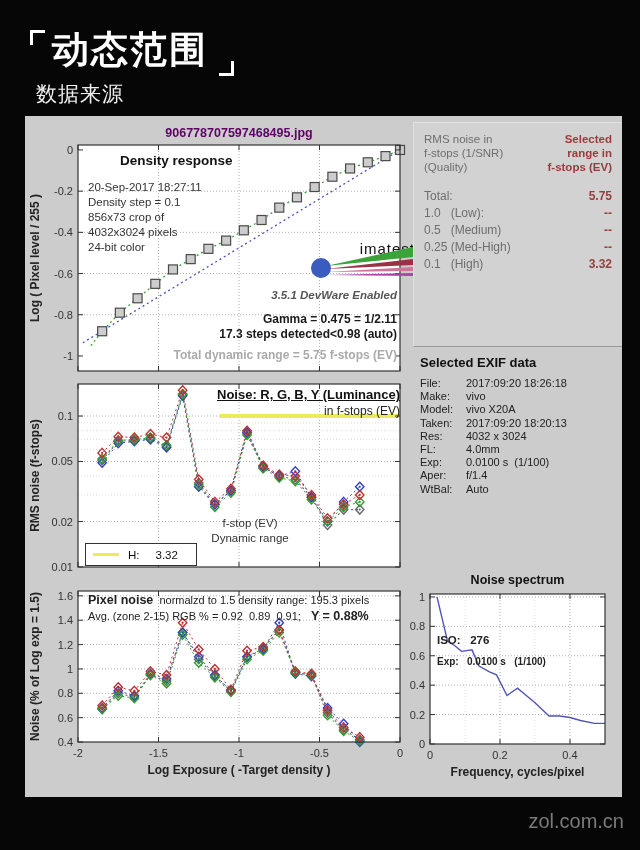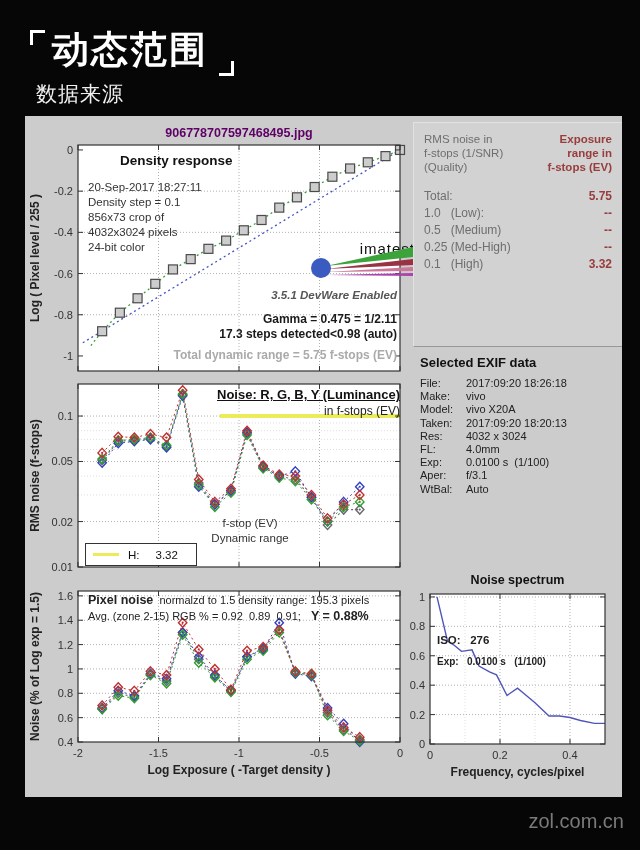--- a/index.html
+++ b/index.html
@@ -604,21 +604,21 @@
     </div>
 
     <div class="abs pix-h1"><b>Pixel noise</b><span>  normalzd to 1.5 density range: 195.3 pixels</span></div>
     <div class="abs pix-h2"><span>Avg. (zone 2-15) RGB % = 0.92  0.89  0.91;</span><b>Y = 0.88%</b></div>
 
     <div class="abs rms-table">
       <div class="rms-head">
         <div class="rms-head-left">RMS noise in
 f-stops (1/SNR)
 (Quality)</div>
-        <div class="rms-head-right">Exposure
+        <div class="rms-head-right">Selected
 range in
 f-stops (EV)</div>
       </div>
       <div class="rms-rows">
 
           <div class="rms-row">
             <span class="rms-label">Total:</span>
             <span class="rms-value">5.75</span>
           </div>
 
@@ -677,21 +677,21 @@
           <span class="exif-value">4.0mm</span>
         </div>
 
         <div class="exif-row">
           <span class="exif-label">Exp:</span>
           <span class="exif-value">0.0100 s  (1/100)</span>
         </div>
 
         <div class="exif-row">
           <span class="exif-label">Aper:</span>
-          <span class="exif-value">f/3.1</span>
+          <span class="exif-value">f/1.4</span>
         </div>
 
 
         <div class="exif-row">
           <span class="exif-label">WtBal:</span>
           <span class="exif-value">Auto</span>
         </div>
       </div>
 
     <div class="abs spec-title">Noise spectrum</div>

